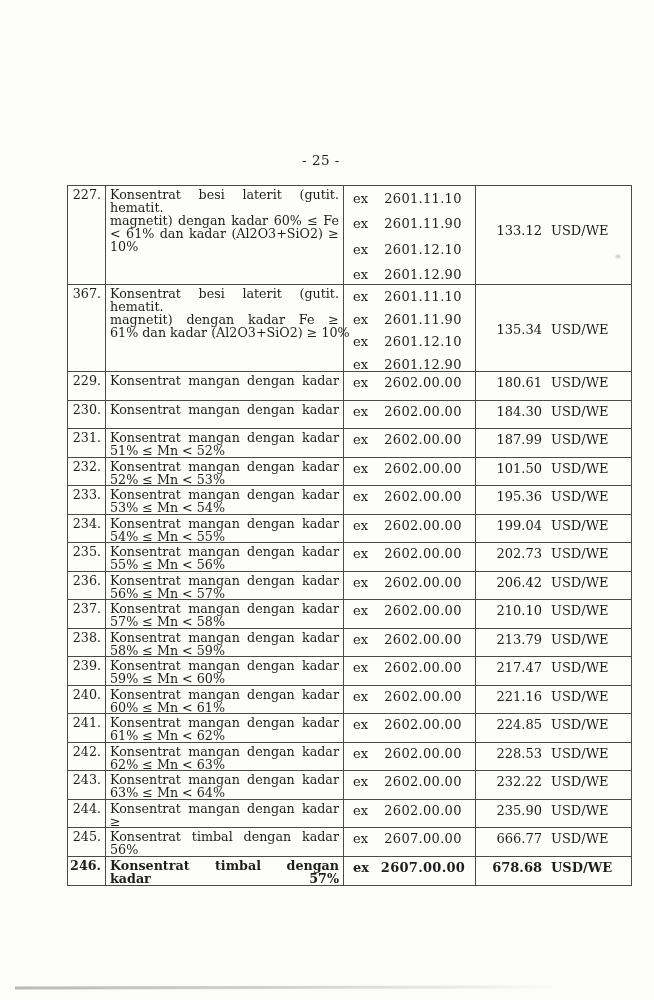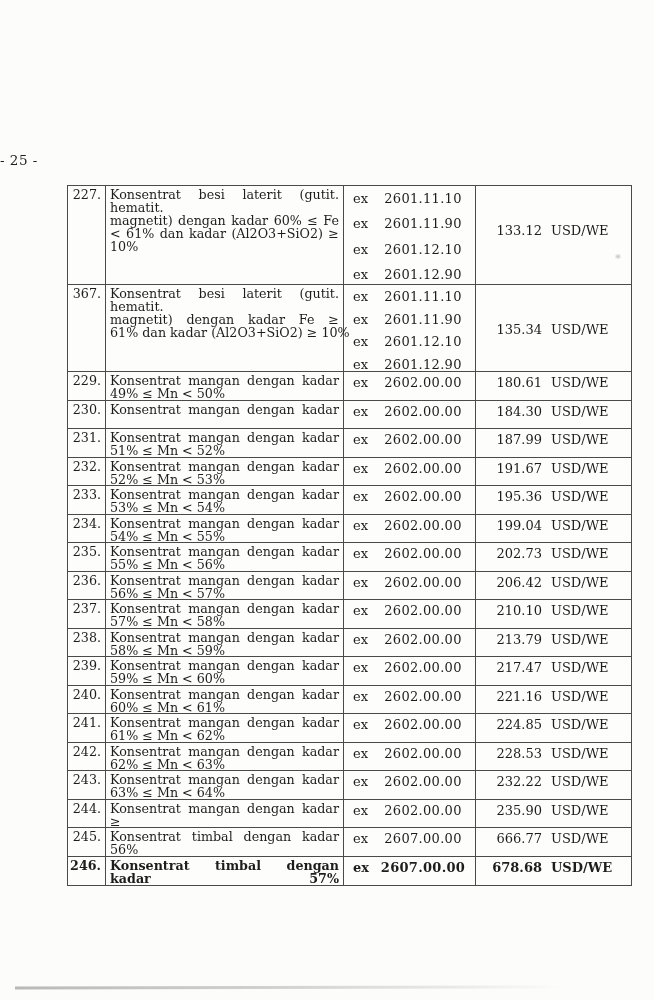--- a/index.html
+++ b/index.html
@@ -12,20 +12,21 @@
     position:relative;
     background:#fcfcfb;
     overflow:hidden;
     font-family:"DejaVu Serif","Liberation Serif",serif;
     color:var(--ink);
     -webkit-font-smoothing:antialiased;
   }
   .page-number{
     position:absolute;
     top:152px;left:0;right:12px;
+    text-align:center;
     font-size:13.5px;
     letter-spacing:0.5px;
   }
   .rate-table{
     position:absolute;
     top:185px;left:67px;
     width:565px;
     border:1px solid var(--bc);
     box-sizing:border-box;
     background:#fdfdfc;
@@ -172,21 +173,20 @@
     <div class="c-val">
       <span class="val-num">135.34</span>
       <span class="val-unit">USD/WE</span>
     </div>
   </div>
 
   <div class="t-row">
     <div class="c-no">229.</div>
     <div class="c-desc">
         <div class="dline jline">Konsentrat mangan dengan kadar</div>
-        <div class="dline">49% ≤ Mn &lt; 50%</div>
       </div>
     <div class="c-ex">
         <div class="ex-line">
           <span class="ex-label">ex</span>
           <span class="ex-code">2602.00.00</span>
         </div>
       </div>
     <div class="c-val">
       <span class="val-num">180.61</span>
       <span class="val-unit">USD/WE</span>
@@ -234,21 +234,21 @@
         <div class="dline jline">Konsentrat mangan dengan kadar</div>
         <div class="dline">52% ≤ Mn &lt; 53%</div>
       </div>
     <div class="c-ex">
         <div class="ex-line">
           <span class="ex-label">ex</span>
           <span class="ex-code">2602.00.00</span>
         </div>
       </div>
     <div class="c-val">
-      <span class="val-num">191.67</span>
+      <span class="val-num">101.50</span>
       <span class="val-unit">USD/WE</span>
     </div>
   </div>
 
   <div class="t-row">
     <div class="c-no">233.</div>
     <div class="c-desc">
         <div class="dline jline">Konsentrat mangan dengan kadar</div>
         <div class="dline">53% ≤ Mn &lt; 54%</div>
       </div>

